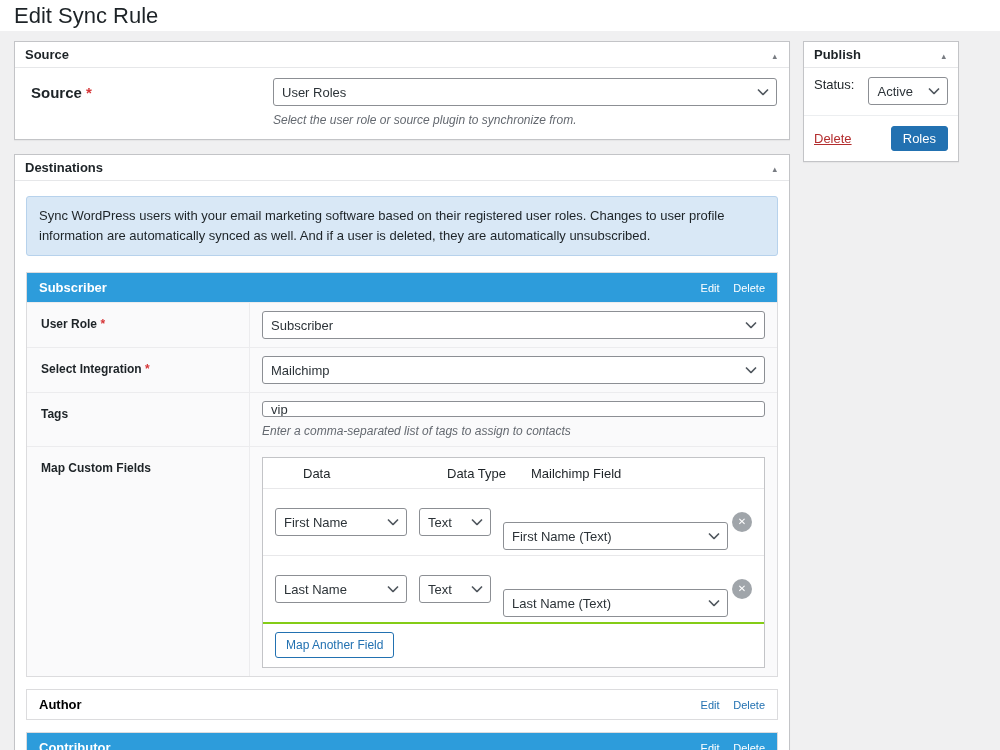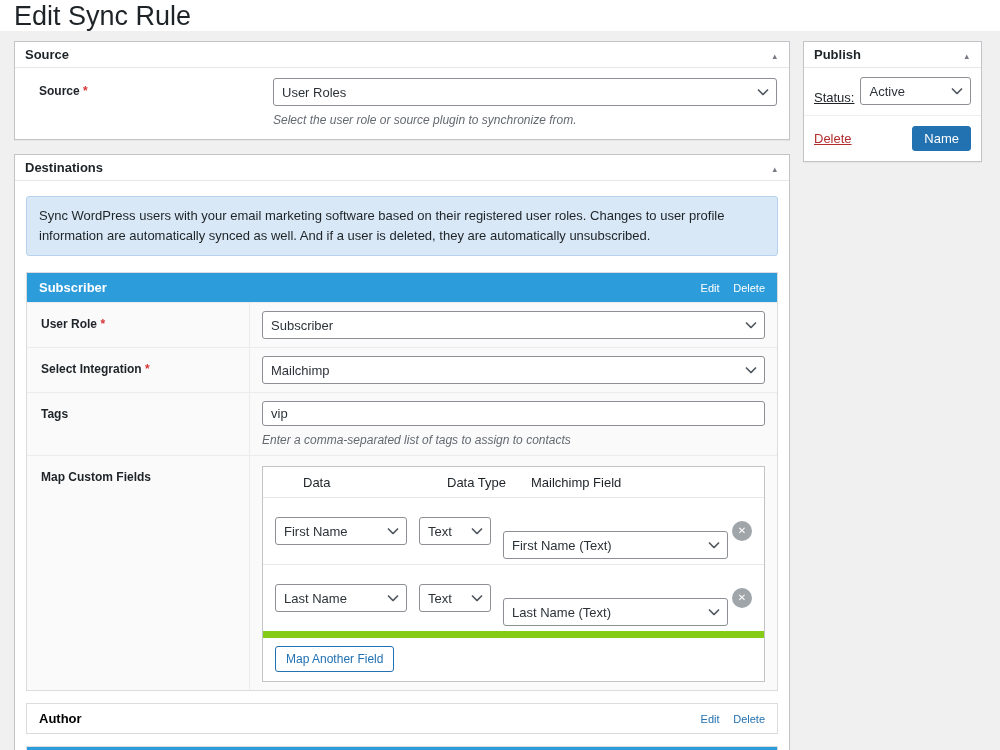--- a/index.html
+++ b/index.html
@@ -6,58 +6,58 @@
   html,body { margin:0; padding:0; }
   body {
     background:#f0f0f1;
     font-family:"Liberation Sans", sans-serif;
     font-size:13px;
     color:#1d2327;
     width:1000px;
     min-height:750px;
   }
   .top-strip { background:#fff; padding:4px 14px 3px; }
-  .page-title { margin:0; font-size:27px; font-weight:400; color:#1d2327; line-height:24px; }
+  .page-title { margin:0; font-size:22px; font-weight:400; color:#1d2327; line-height:24px; }
 
   .content { padding:10px 13px 16px 14px; }
   .columns { display:flex; gap:13px; align-items:flex-start; }
   .main-col { width:776px; flex:0 0 auto; }
-  .side-col { width:179px; flex:0 0 auto; }
+  .side-col { width:156px; flex:0 0 auto; }
 
   .postbox { background:#fff; border:1px solid #c3c4c7; box-shadow:0 1px 1px rgba(0,0,0,.04); margin-bottom:14px; }
   .postbox-header { display:flex; justify-content:space-between; align-items:center; padding:5px 8px 5px 10px; border-bottom:1px solid #e6e7e9; }
   .postbox-title { font-weight:700; font-size:13px; }
   .toggle-btn { background:none; border:none; padding:0 4px; cursor:pointer; color:#787c82; }
   .tri { font-size:9px; line-height:1; color:#787c82; }
 
   
   .select-wrap { position:relative; display:inline-block; vertical-align:middle; }
   select {
     appearance:none; -webkit-appearance:none; -moz-appearance:none;
     width:100%; height:28px; padding:2px 26px 2px 8px;
     border:1px solid #8c8f94; border-radius:3px; background:#fff;
     font-family:inherit; font-size:13px; color:#2c3338; cursor:pointer;
   }
   .chev { position:absolute; right:8px; top:50%; transform:translateY(-50%); pointer-events:none; }
   input.text {
-    height:25px; padding:2px 8px; border:1px solid #8c8f94; border-radius:3px;
+    height:16px; padding:2px 8px; border:1px solid #8c8f94; border-radius:3px;
     font-family:inherit; font-size:13px; color:#2c3338; background:#fff;
   }
   .req { color:#d63638; }
   .desc { color:#646970; font-style:italic; font-size:12px; margin:7px 0 0; }
 
   
   .form-row { display:flex; }
-  .form-label { width:258px; padding:16px 10px 14px 24px; font-weight:600; font-size:12px; }
+  .form-label { width:258px; padding:16px 10px 14px 16px; font-weight:600; font-size:15px; }
   .form-field { flex:1; padding:10px 0 12px 0; }
   .w-main { width:504px; }
 
   
   .publish-body { padding:9px 10px 10px; }
-  .status-row { display:flex; align-items:flex-end; gap:6px;text-decoration:underline; }
+  .status-row { display:flex; align-items:flex-start; gap:14px; }
   .status-label { font-size:13px; }
   .w-status { width:131px; }
   .publish-footer { display:flex; justify-content:space-between; align-items:center; border-top:1px solid #eceef0; padding:10px; }
   .delete-link { color:#b32d2e; text-decoration:underline; font-size:13px; cursor:pointer; }
   .btn-primary {
     background:#2271b1; border:1px solid #2271b1; color:#fff;
     border-radius:3px; font-size:13px; padding:4px 11px; cursor:pointer; font-family:inherit;
   }
   .btn-outline {
     background:#fff; border:1px solid #2271b1; color:#2271b1;
@@ -92,21 +92,21 @@
   .map-col-field { flex:1; }
   .map-row { display:flex; align-items:center; padding:5px 12px; border-top:1px solid #e8e8ea; }
   .w-map-data { width:132px; margin-right:12px; }
   .w-map-type { width:72px; margin-right:12px; }
   .w-map-field { width:225px;margin-top:28px; }
   .remove-btn {
     margin-left:auto; width:20px; height:20px; border:none; border-radius:50%;
     background:#a0a5aa; color:#fff; font-size:10px; line-height:20px; text-align:center;
     padding:0; cursor:pointer; font-family:inherit;
   }
-  .map-foot { padding:8px 12px 9px; border-top:7px solid #84cc16; }
+  .map-foot { padding:8px 12px 9px; border-top:2px solid #84cc16; }
 </style>
 </head>
 <body>
 
 <div class="top-strip">
   <h1 class="page-title">Edit Sync Rule</h1>
 </div>
 
 <div class="content">
   <div class="columns">
@@ -307,19 +307,19 @@
             <span class="select-wrap w-status">
               <select><option>Active</option></select>
               <svg class="chev" width="12" height="7" viewBox="0 0 12 7">
                   <path d="M1 1l5 5 5-5" fill="none" stroke="#50575e" stroke-width="1.6"></path>
                 </svg>
             </span>
           </div>
         </div>
         <div class="publish-footer">
           <a class="delete-link">Delete</a>
-          <button class="btn-primary">Name</button>
+          <button class="btn-primary">Roles</button>
         </div>
       </div>
     </div>
 
   </div>
 </div>
 
 </body></html>

